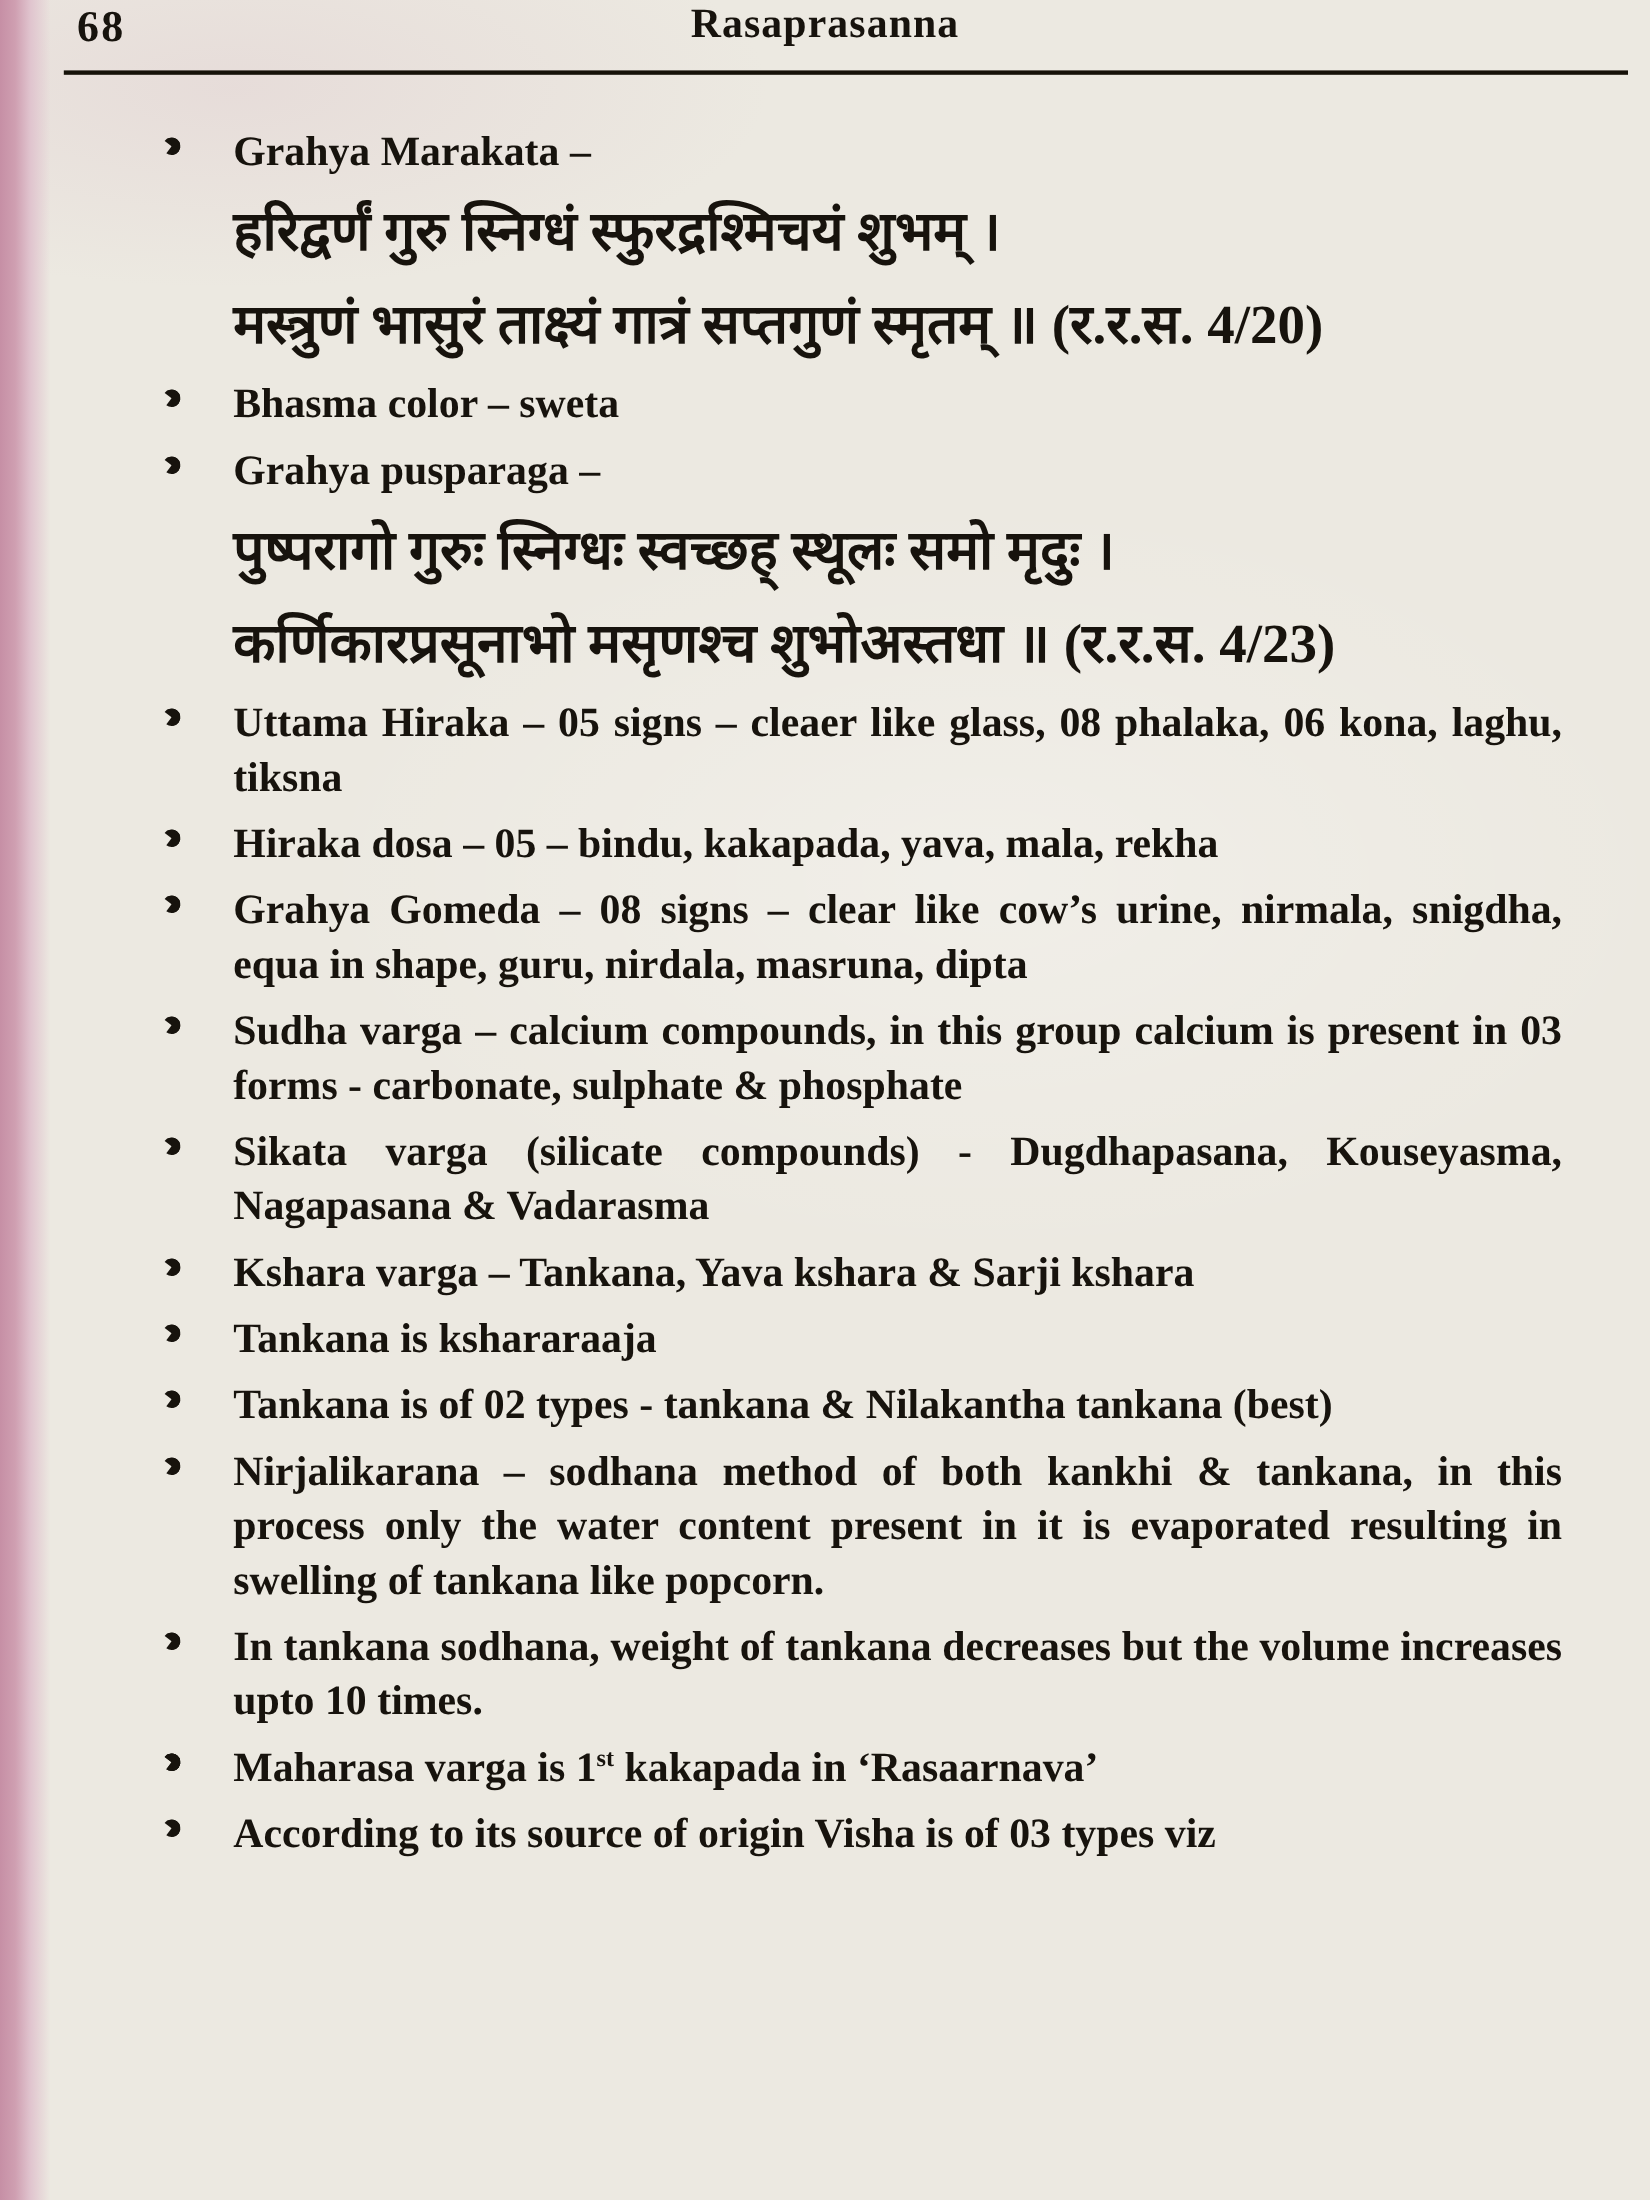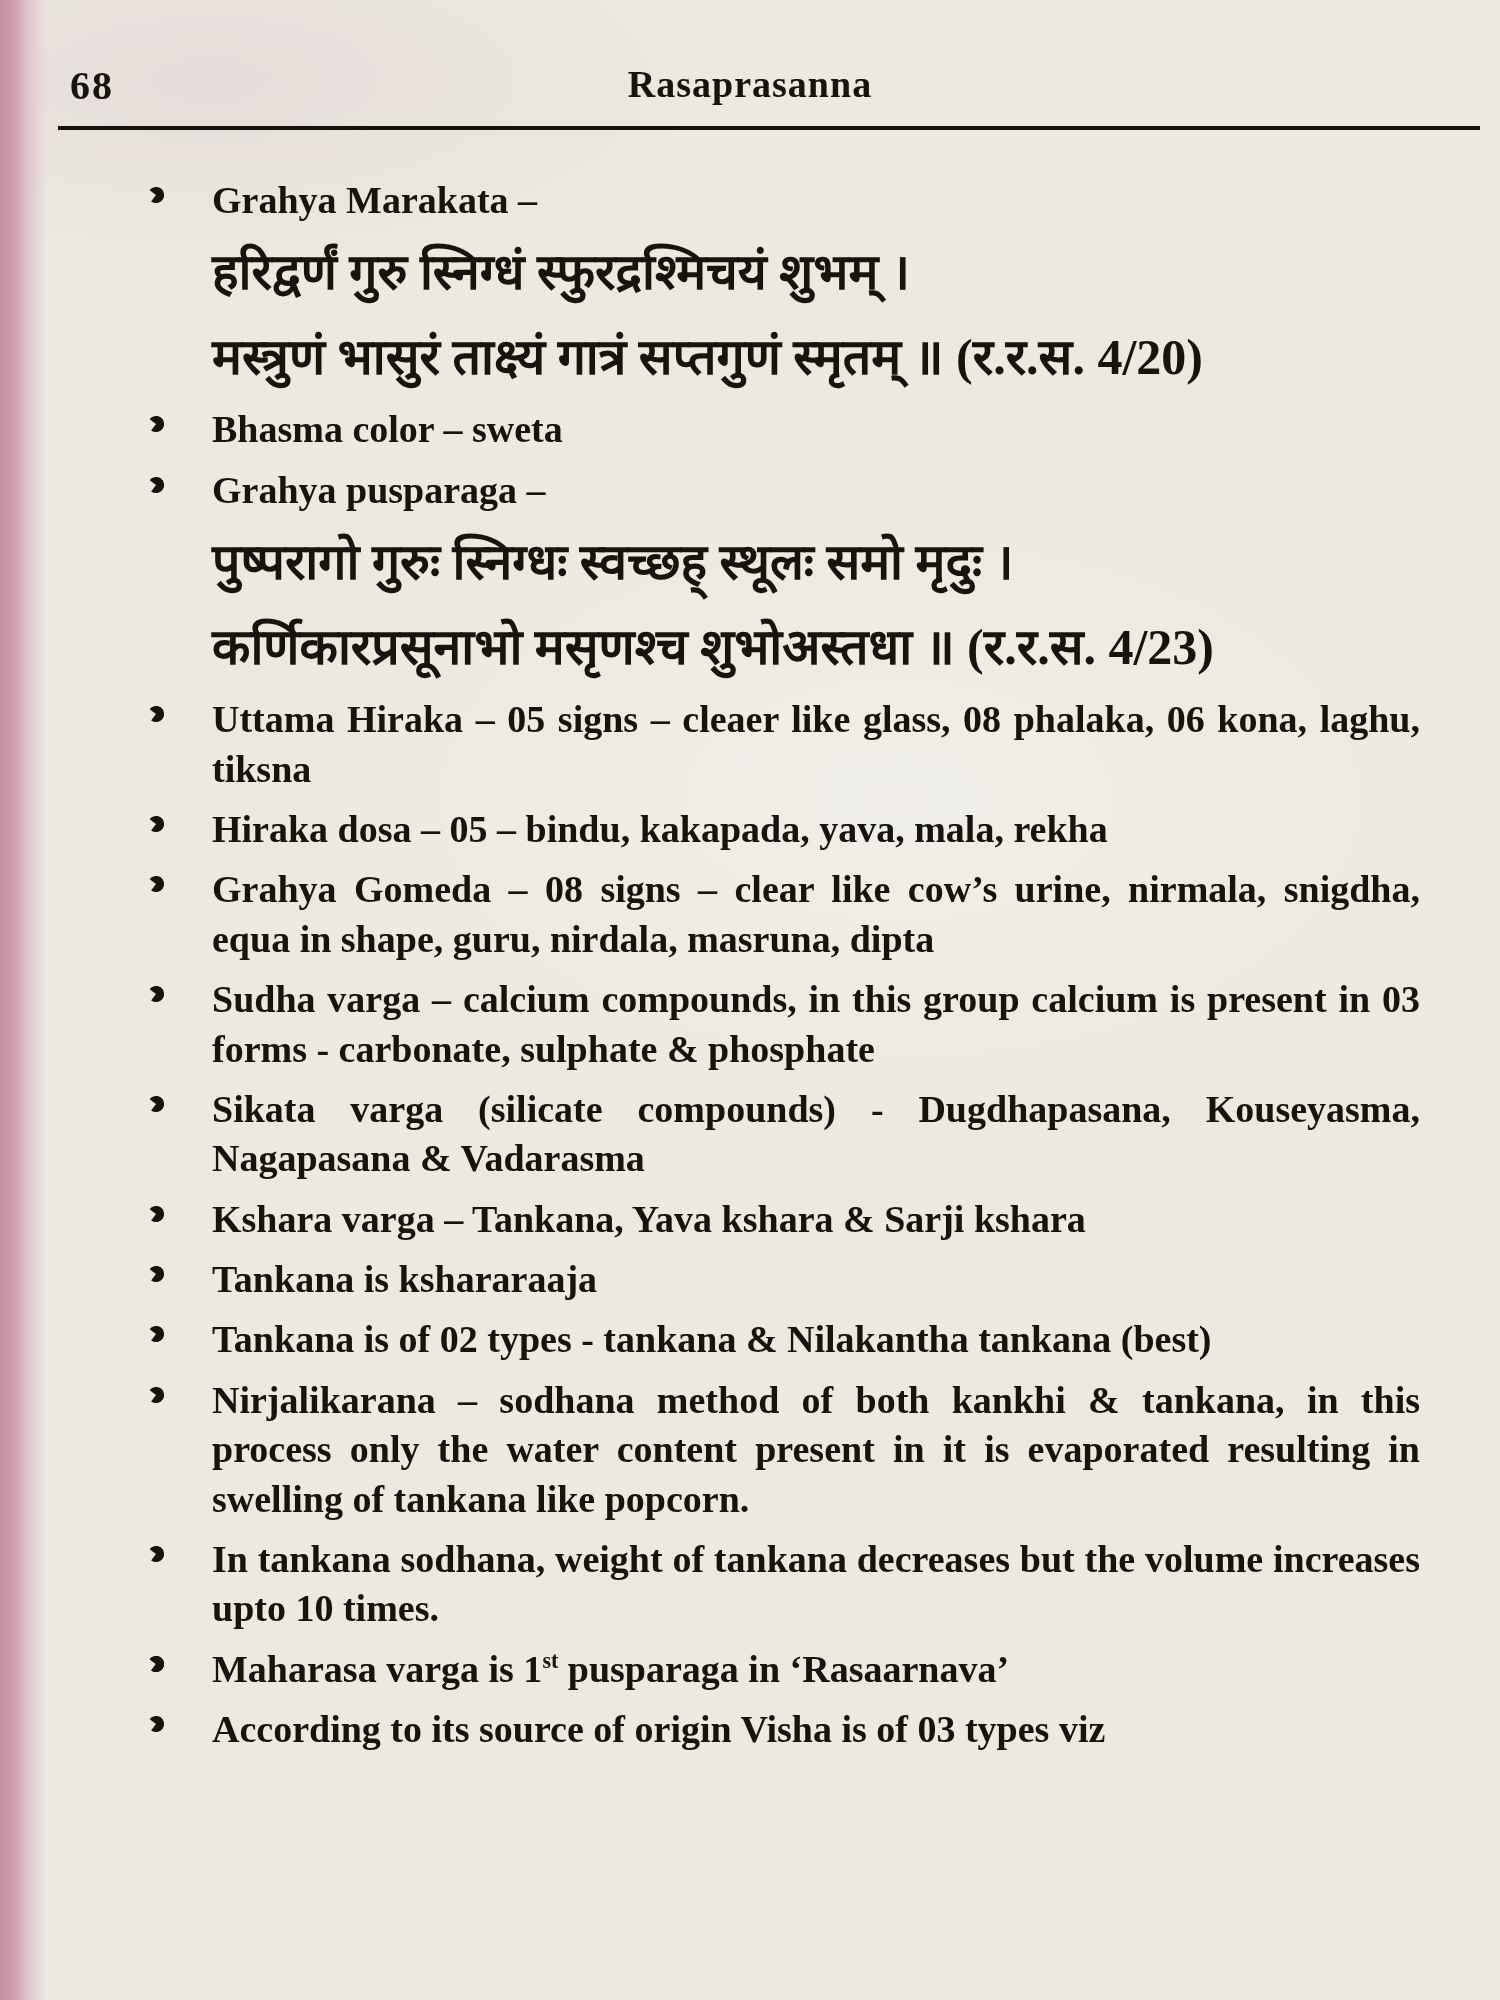--- a/index.html
+++ b/index.html
@@ -18,21 +18,21 @@
   }
   .pink-edge {
     position: absolute;
     left: 0; top: 0; bottom: 0;
     width: 46px;
     background: linear-gradient(90deg, #c68fa5 0%, #cf9fb1 30%, #e0c4ce 60%, rgba(236,233,225,0) 100%);
     z-index: 1;
   }
   .page-inner { position: relative; z-index: 2; }
 
-  .header { position: relative; height: 58px; margin-top: 62px; }
+  .header { position: relative; height: 58px; }
   .page-num {
     position: absolute; left: 70px; top: 0;
     font-size: 40px; font-weight: bold; letter-spacing: 2px;
   }
   .page-title {
     text-align: center;
     font-size: 38px; font-weight: bold;
     letter-spacing: 1px;
   }
   .rule {
@@ -164,21 +164,21 @@
       <span class="bullet"></span>
       <span>In tankana sodhana, weight of tankana decreases but the volume increases upto 10 times.</span>
     </div>
 
     <div class="item">
       <span class="bullet"></span>
     </div>
 
     <div class="item">
       <span class="bullet"></span>
-      <span><span>Maharasa varga is 1</span><sup>st</sup><span> pusparaga in ‘Rasaarnava’</span></span>
+      <span><span>Maharasa varga is 1</span><sup>st</sup><span> kakapada in ‘Rasaarnava’</span></span>
     </div>
 
     <div class="item">
       <span class="bullet"></span>
       <span>According to its source of origin Visha is of 03 types viz</span>
     </div>
 
   </div>
 </div>
 

